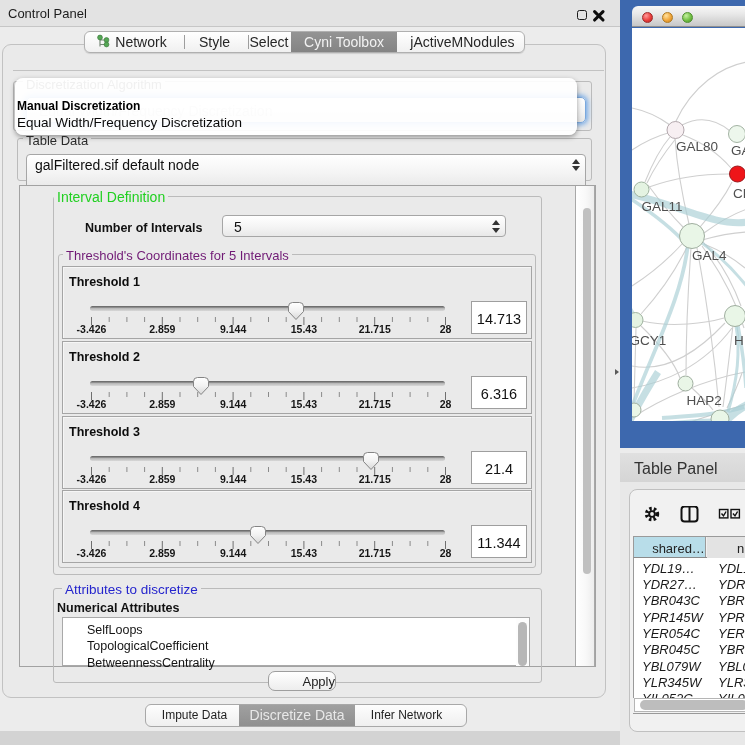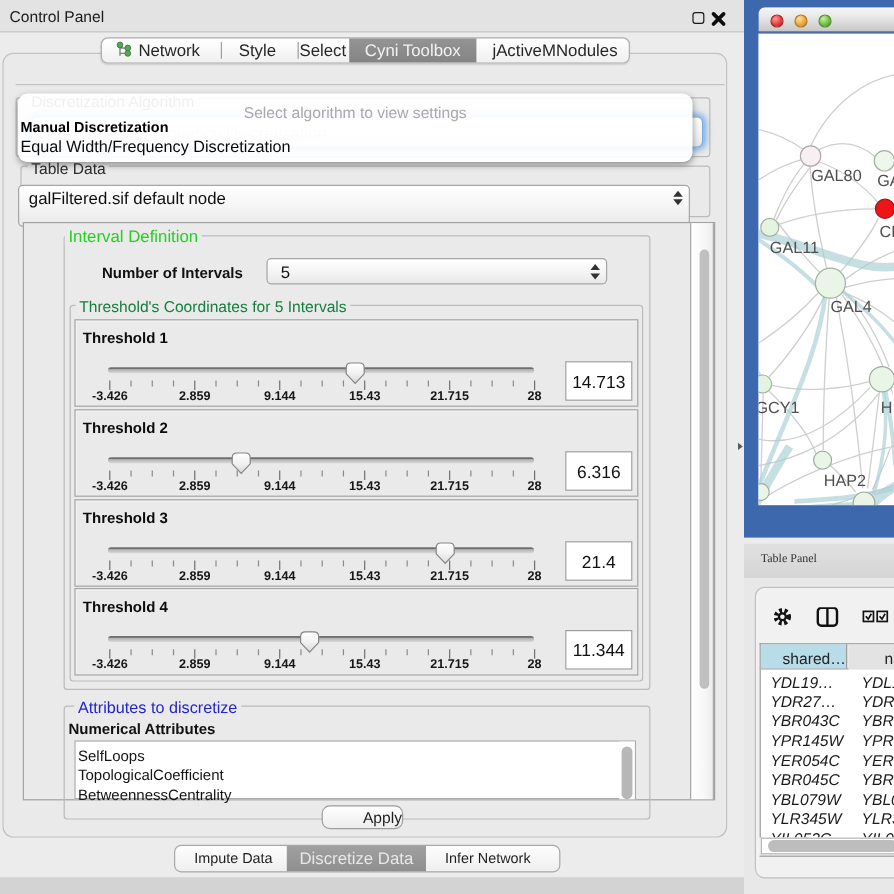--- a/index.html
+++ b/index.html
@@ -42,35 +42,35 @@
 .combo .ct { position:absolute; font-size:14px; color:#0f0f0f; }
 .arr { position:absolute; width:0; height:0; }
 
 #innerpanel { left:19px; top:185px; width:577px; height:482px; border:1px solid #a2a2a2; background:#eaeaea; overflow:hidden; }
 #vscroll { left:575px; top:186px; width:20px; height:480px; background:linear-gradient(90deg,#ffffff,#f8f8f8 55%,#ededed); border-left:1px solid #a8a8a8; border-right:1px solid #a8a8a8; }
 #vthumb { left:583px; top:208px; width:8px; height:366px; background:#c0c0c0; border-radius:4px; }
 
 #intgroup { left:53px; top:196px; width:489px; height:379px; }
 #inttitle { left:54px; top:189px; color:#21d021; font-size:14px; }
 #thrgroup { left:58px; top:254px; width:478px; height:314px; }
-#thrtitle { left:63px; top:248px; color:#15803d; }
+#thrtitle { left:63px; top:248px; color:#701a75; }
 
 #noi { left:85px; top:221px; font-size:12.5px; font-weight:bold; color:#111;text-align:center; }
 
 .tbox { position:absolute; left:62px; width:470px; height:73px; border:1px solid #a5a5a5; background:#eaeaea; box-shadow:inset 1px 1px 0 #f6f6f6; }
 .tname { position:absolute; left:6px; top:8px; font-size:12.5px; font-weight:bold; color:#0c0c0c; }
 .track { position:absolute; left:27px; top:39px; width:355px; height:5px; border-radius:3px; background:linear-gradient(#6f6f6f 0 22%,#b3b3b3 40%,#d9d9d9); }
 .tkl { font:bold 10.5px "Liberation Sans",sans-serif; fill:#161616; }
 .vbox { position:absolute; left:408px; top:34px; width:56px; height:33px; background:#ffffff; border:1px solid #9e9e9e; font-size:14.5px; color:#111; text-align:center; line-height:34px; }
 
 #attrgroup { left:53px; top:588px; width:489px; height:95px; }
 #attrtitle { left:62px; top:582px; color:#2525cd; font-size:13.5px; }
 #numattr { left:57px; top:601px; font-size:12.5px; font-weight:bold; color:#111; }
 #attrlist { left:62px; top:617px; width:468px; height:49px; background:#ffffff; border:1px solid #a9a9a9; font-size:12.5px; color:#141414; }
-#attrlist div { padding-left:2px; height:16.4px; line-height:16.4px; }
+#attrlist div { padding-left:24px; height:16.4px; line-height:16.4px; }
 #attrlist { padding-top:4px; }
 #lscroll { left:516px; top:618px; width:13px; height:48px; background:#fdfdfd; }
 #lthumb { left:518px; top:622px; width:9px; height:44px; background:#b7b7b7; border-radius:4.5px; }
 
 #applybtn { left:268px; top:671px; width:68px; height:20px; background:linear-gradient(#ffffff,#ededed); border:1px solid #9e9e9e; border-radius:7px; text-align:right; line-height:19px; font-size:13px; color:#1f1f1f; }
 
 
 #popup { left:15px; top:78px; width:562px; height:57px; background:rgba(255,255,255,0.93); border-radius:8px; box-shadow:0 2px 5px rgba(40,40,40,0.45); }
 #popup .r1 { position:absolute; left:0; top:8px; width:562px; text-align:center; font-size:13px; color:#a9a9a9; }
 #popup .r2 { position:absolute; left:2px; top:21px; font-size:12px; font-weight:bold; color:#000; }
@@ -79,21 +79,21 @@
 #splitarrow { left:615px; top:369px; width:0; height:0; border-left:4px solid #5a5a5a; border-top:3px solid transparent; border-bottom:3px solid transparent; }
 
 
 #bluewin { left:620px; top:0; width:125px; height:448px; background:#3d68ae; }
 #wintitle { position:absolute; left:12px; top:6px; width:113px; height:21px; background:linear-gradient(#f7f7f7,#e8e8e8 40%,#c7c7c7); border-top-left-radius:6px; border-bottom:1px solid #8f8f8f; }
 .tl { position:absolute; top:5.5px; width:11px; height:11px; border-radius:50%; }
 #canvas { position:absolute; left:12px; top:28px; width:113px; height:393px; background:#ffffff; overflow:hidden; }
 .nl { font:13.5px "Liberation Sans",sans-serif; fill:#4f4f4f; }
 
 #tpband { left:620px; top:453px; width:125px; height:29px; background:linear-gradient(#e0e0e0,#d5d5d5); }
-#tpband .t { position:absolute; left:14px; top:7px; font-size:10px; color:#333;font-family:Liberation Serif, serif; }
+#tpband .t { position:absolute; left:14px; top:7px; font-size:16px; color:#333; }
 #tpbg { left:620px; top:482px; width:125px; height:263px; background:#e8e8e8; }
 #tppanel { left:629px; top:489px; width:126px; height:243px; background:#f1f1f1; border:1px solid #c0c0c0; border-radius:8px 0 0 8px; }
 
 #thead { left:633px; top:536px; width:112px; height:22px; border-top:1px solid #9a9a9a; border-left:1px solid #9a9a9a; border-bottom:1px solid #8a8a8a; }
 #hc1 { position:absolute; left:0; top:0; width:72px; height:20px; background:#b8dde9; border-right:1px solid #9a9a9a; text-align:center; text-indent:18px; line-height:20px; padding-top:2px; font-size:13px; color:#222; }
 #hc2 { position:absolute; left:73px; top:0; width:40px; height:22px; background:#e3e3e3; font-size:13px; color:#222; line-height:20px; padding-top:2px; padding-left:30px; }
 #tbody { left:633px; top:558px; width:112px; height:140px; background:#ffffff; border-left:1px solid #9a9a9a; overflow:hidden;font-style:italic; }
 .trow { position:absolute; left:0; width:112px; height:16.25px; font-size:13px; color:#1a1a1a; }
 .trow .c1 { position:absolute; left:8px; top:3px; }
 .trow .c2 { position:absolute; left:84px; top:3px; }
@@ -133,21 +133,21 @@
 
 <div class="abs" style="left:13px;top:70px;width:591px;height:1px;background:#c2c2c2"></div>
 <div class="group" id="algogroup"></div>
 <div class="gtitle" id="algotitle">Discretization Algorithm</div>
 <div class="abs" id="algocombo">
       <div class="ct">Equal Width/Frequency Discretization</div>
     </div>
 
 <div class="group" id="tdgroup"></div>
 <div class="gtitle" id="tdtitle">Table Data</div>
-<div class="combo" style="left:15px;top:154px;width:560px;height:35px">
+<div class="combo" style="left:26px;top:154px;width:560px;height:35px">
   <div class="ct" style="left:8px;top:2px">galFiltered.sif default node</div>
   <div class="arr" style="left:545px;top:4px;border-left:4px solid transparent;border-right:4px solid transparent;border-bottom:5px solid #333"></div>
   <div class="arr" style="left:545px;top:11px;border-left:4px solid transparent;border-right:4px solid transparent;border-top:5px solid #333"></div>
 </div>
 
 <div class="abs" id="innerpanel"></div>
 <div class="abs" id="vscroll"></div>
 <div class="abs" id="vthumb"></div>
 
 <div class="group" id="intgroup"></div>
@@ -354,21 +354,20 @@
 <div class="abs" id="applybtn">Apply</div>
 
 <div class="abs" id="bottabs">
   <div class="bseg" style="left:2px;width:93px">Impute Data</div>
   <div id="distab">Discretize Data</div>
   <div class="bseg" style="left:204px;width:113px">Infer Network</div>
 </div>
 <div class="abs" id="botband"></div>
 
 <div class="abs" id="popup">
-  <div class="r1">Select algorithm to view settings</div>
   <div class="r2">Manual Discretization</div>
   <div class="r3">Equal Width/Frequency Discretization</div>
 </div>
 
 <div class="abs" id="splitarrow"></div>
 
 <div class="abs" id="bluewin">
   <div id="wintitle">
     <div class="tl" style="left:10px;background:radial-gradient(circle at 35% 30%,#ff9a9a,#ea3e3c 55%,#b02020);border:0.5px solid #9e2a2a"></div>
     <div class="tl" style="left:30px;background:radial-gradient(circle at 35% 30%,#ffe2a0,#f0a63b 55%,#c77e18);border:0.5px solid #b07a20"></div>

